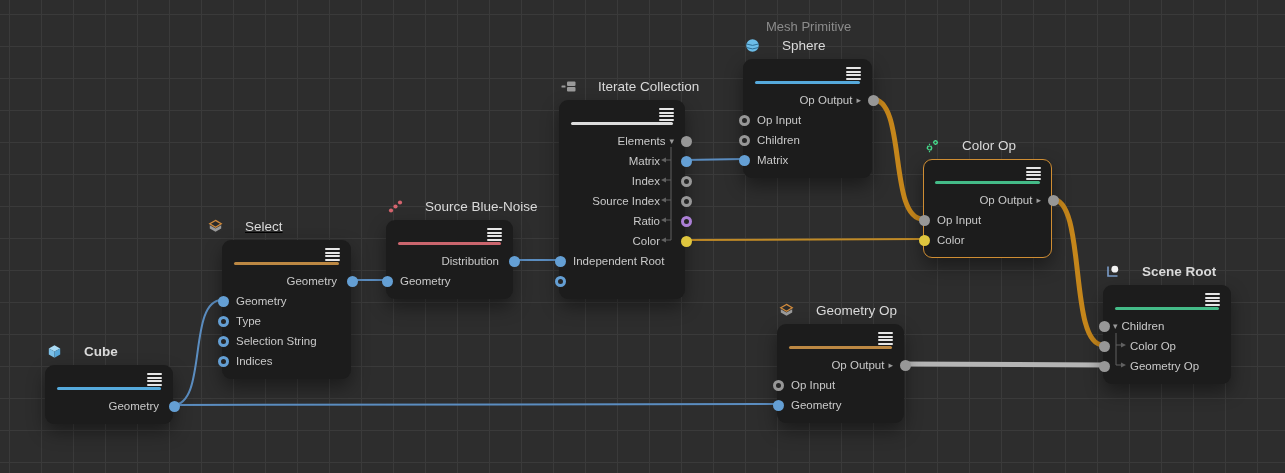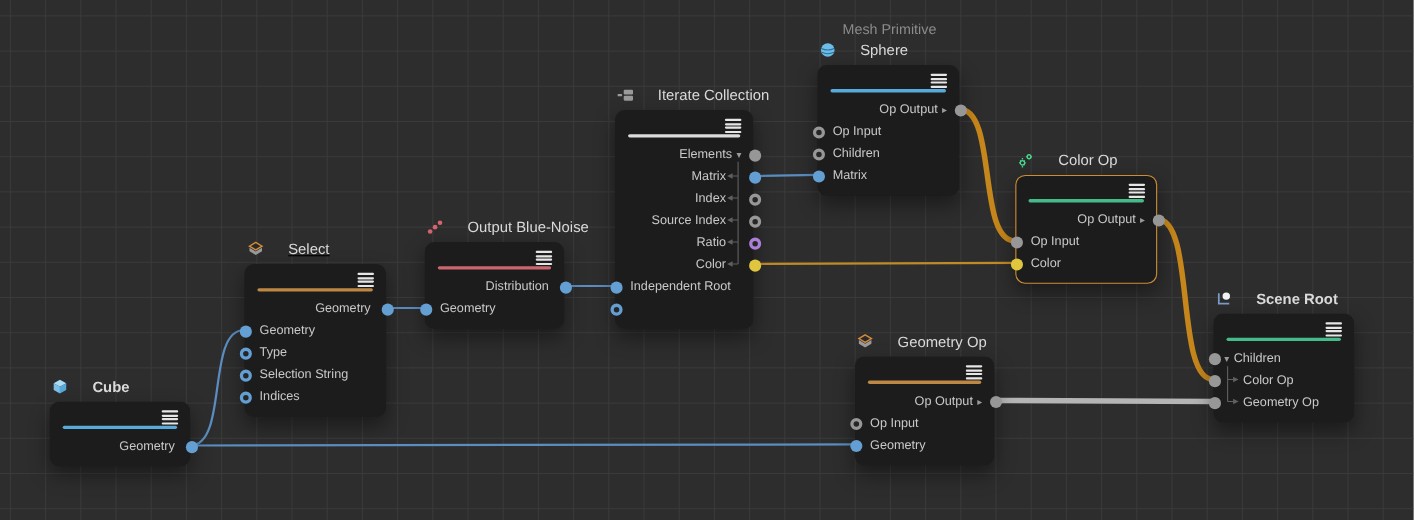--- a/index.html
+++ b/index.html
@@ -74,21 +74,21 @@
           <i></i>
         </div>
         <div class="accent" style="background: rgb(86, 170, 220);"></div>
         <div class="dot" style="background: rgb(100, 159, 212); top: 34.5px; left: 122.5px;"></div>
         <div class="rows">
           <div class="row out">
             <span>Geometry</span>
           </div>
         </div>
       </div>
-      <div class="ntitle" style="left: 225px; top: 218px; text-decoration: underline;">
+      <div class="ntitle" style="left: 208px; top: 218px; text-decoration: underline;">
         <span class="ticon"><svg viewBox="0 0 15 15">
             <path d="M1.8,6.2 L1.8,9.4 L7.5,12.8 L13.2,9.4 L13.2,6.2 L7.5,9.6 Z" fill="#9a9a9a"></path>
             <polygon points="7.5,1.4 13.2,4.8 7.5,8.2 1.8,4.8" fill="#2a2a2a" stroke="#d08a3c" stroke-width="1.3"></polygon>
           </svg></span>
         <span class="ttext">Select</span>
       </div>
       <div class="node" style="left: 222px; top: 240px; width: 129px; height: 139px;">
         <div class="menu">
           <i></i>
           <i></i>
@@ -118,21 +118,21 @@
             <span>Indices</span>
           </div>
         </div>
       </div>
       <div class="ntitle" style="left: 388px; top: 198px;">
         <span class="ticon"><svg viewBox="0 0 15 15">
             <circle cx="3" cy="11.5" r="2.1" fill="#d4646e"></circle>
             <circle cx="7.5" cy="7.5" r="2.1" fill="#d4646e"></circle>
             <circle cx="12" cy="3.5" r="2.1" fill="#d4646e"></circle>
           </svg></span>
-        <span class="ttext">Output Blue-Noise</span>
+        <span class="ttext">Source Blue-Noise</span>
       </div>
       <div class="node" style="left: 386px; top: 220px; width: 127px; height: 79px;">
         <div class="menu">
           <i></i>
           <i></i>
           <i></i>
           <i></i>
         </div>
         <div class="accent" style="background: rgb(203, 102, 110);"></div>
         <div class="dot" style="background: rgb(100, 159, 212); top: 34.5px; left: 121.5px;"></div>

